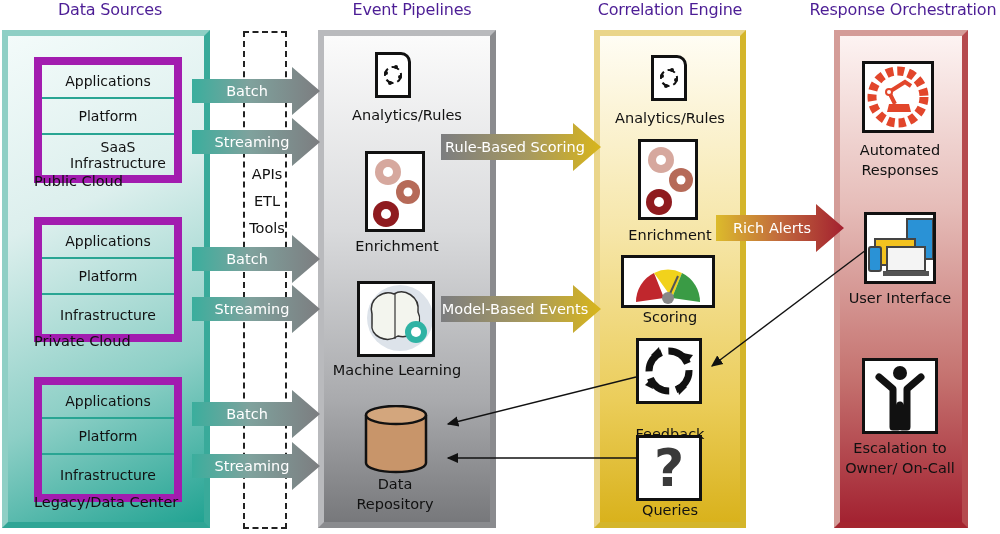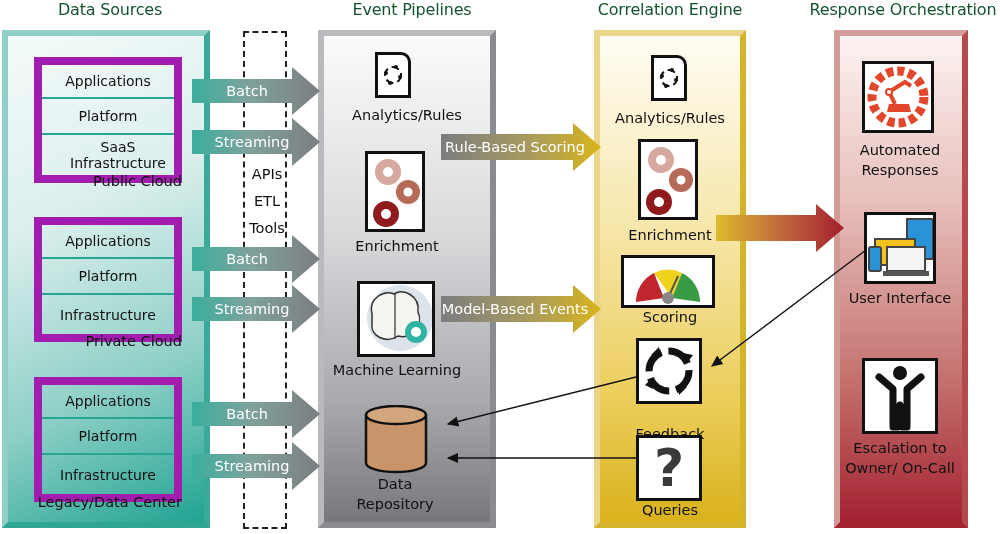--- a/index.html
+++ b/index.html
@@ -1,32 +1,32 @@
 <!DOCTYPE html>
 <html><head>
 <meta charset="utf-8">
 <style>
   html,body{margin:0;padding:0;background:#fff;}
   body{width:1000px;height:534px;position:relative;overflow:hidden;font-family:"DejaVu Sans","Liberation Sans",sans-serif;color:#111;}
   .abs{position:absolute;}
-  .col-title{position:absolute;top:0;font-size:16px;text-align:center;white-space:nowrap;color:#14532d;letter-spacing:-0.2px;}
+  .col-title{position:absolute;top:0;font-size:16px;text-align:center;white-space:nowrap;color:#4c1d95;letter-spacing:-0.2px;}
   .panel{position:absolute;box-sizing:border-box;}
   
   #p-sources{left:2px;top:30px;width:208px;height:498px;border:6px solid #8fcfc5;border-right-color:#39aa9a;border-bottom-color:#2fa595;
     background:linear-gradient(155deg,#f3fbfa 0%,#dcefed 35%,#8dcfc6 70%,#21a392 100%);}
   #p-pipes{left:318px;top:30px;width:178px;height:498px;border:6px solid #b9babd;border-right-color:#8a8b8e;border-bottom-color:#8a8b8e;
     background:linear-gradient(180deg,#fbfbfb 0%,#d9dadc 40%,#a9aaad 75%,#77787b 100%);}
   #p-corr{left:594px;top:30px;width:152px;height:498px;border:6px solid #ead58a;border-right-color:#d4b52a;border-bottom-color:#d4b52a;
     background:linear-gradient(180deg,#fffdf4 0%,#f6e6a9 40%,#ebcd5a 75%,#d9b21c 100%);}
   #p-resp{left:834px;top:30px;width:134px;height:498px;border:6px solid #d49c98;border-right-color:#b54a4e;border-bottom-color:#a4252f;
     background:linear-gradient(180deg,#fdf3f2 0%,#e6bdb9 35%,#c57370 70%,#a32231 100%);}
   .stack{position:absolute;left:34px;width:148px;border:8px solid #a21caf;box-sizing:border-box;}
   .stack .cell{border-bottom:2px solid #29a593;text-align:center;font-size:14px;display:flex;align-items:center;justify-content:center;line-height:16px;}
   .stack .cell:last-child{border-bottom:none;}
-  .grp-label{position:absolute;left:34px;width:148px;text-align:right;font-size:14.5px;}
+  .grp-label{position:absolute;left:34px;width:148px;text-align:left;font-size:14.5px;}
   .dashed{position:absolute;left:243px;top:31px;width:44px;height:498px;border:2px dashed #222;box-sizing:border-box;}
   .tools{position:absolute;left:243px;width:48px;text-align:center;font-size:14.5px;line-height:27px;top:161px;}
   .arrow{position:absolute;height:48px;}
   .arrow svg{position:absolute;left:0;top:0;}
   .arrow .lbl{position:absolute;top:0;height:48px;display:flex;align-items:center;justify-content:center;color:#fff;font-size:14.5px;white-space:nowrap;}
   .iconbox{position:absolute;background:#fff;border:3px solid #111;box-sizing:border-box;overflow:hidden;}
   .ilabel{position:absolute;text-align:center;font-size:14.5px;line-height:20px;white-space:nowrap;}
   svg.links{position:absolute;left:0;top:0;}
 </style>
 </head>
@@ -136,20 +136,21 @@
 <div class="arrow" style="left:441px;top:285px;width:162px;">
   <svg width="162" height="48">
       <polygon points="0,11 132,11 132,0 160,24 132,48 132,37 0,37" fill="url(#g-greygold)"></polygon>
     </svg>
   <div class="lbl" style="left:0;width:148px;">Model-Based Events</div>
 </div>
 <div class="arrow" style="left:716px;top:204px;width:130px;">
   <svg width="130" height="48">
       <polygon points="0,11 100,11 100,0 128,24 100,48 100,37 0,37" fill="url(#g-goldred)"></polygon>
     </svg>
+  <div class="lbl" style="left:0;width:112px;">Rich Alerts</div>
 </div>
 
 <div class="iconbox" style="left:375px;top:52px;width:36px;height:46px;border-radius:0 10px 0 0;">
   <svg width="30" height="40" viewBox="0 0 30 40">
       <circle cx="15" cy="20" r="8" fill="none" stroke="#111" stroke-width="2" stroke-dasharray="8 4"></circle>
       <circle cx="8" cy="18" r="2" fill="#111"></circle>
       <circle cx="22" cy="22" r="2" fill="#111"></circle>
       <circle cx="18" cy="12" r="2" fill="#111"></circle>
       <circle cx="12" cy="28" r="2" fill="#111"></circle>
     </svg>

